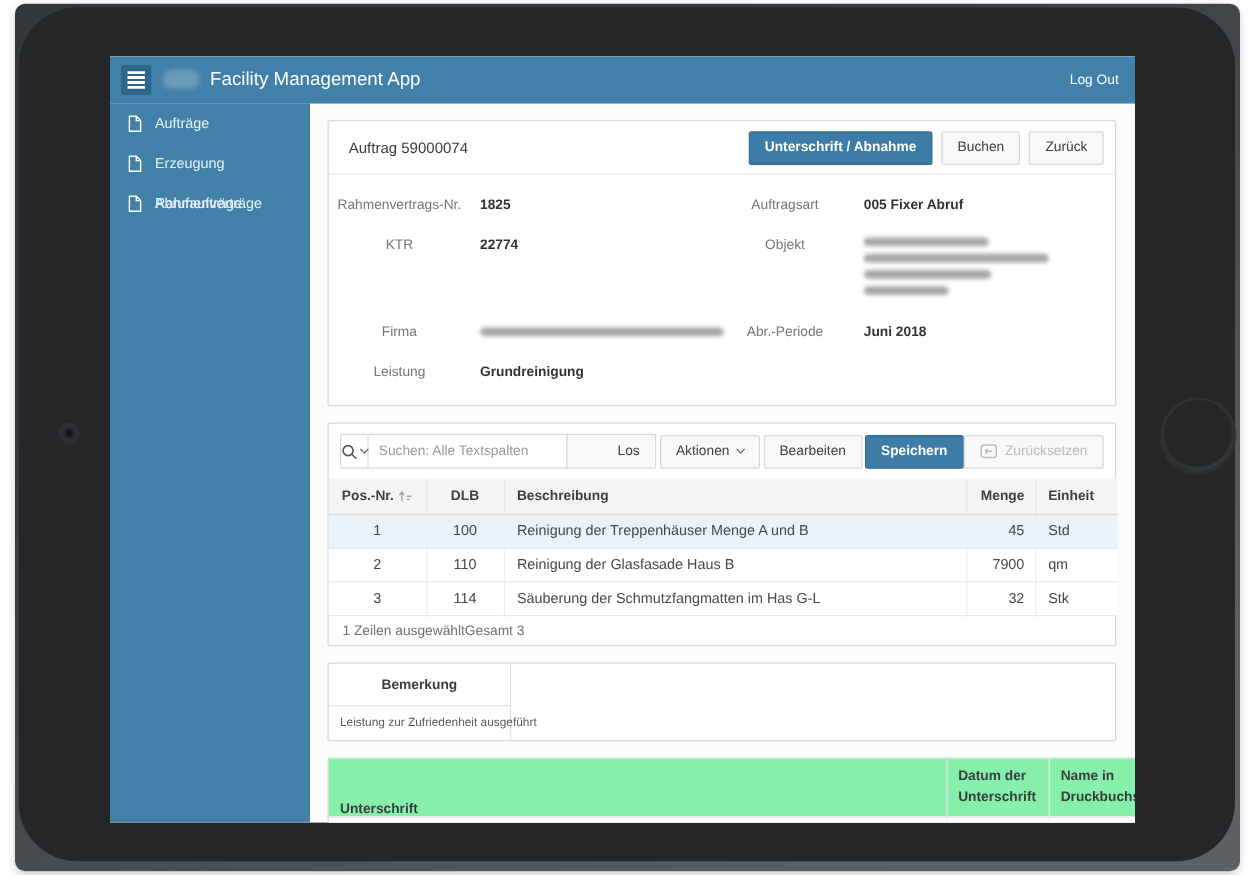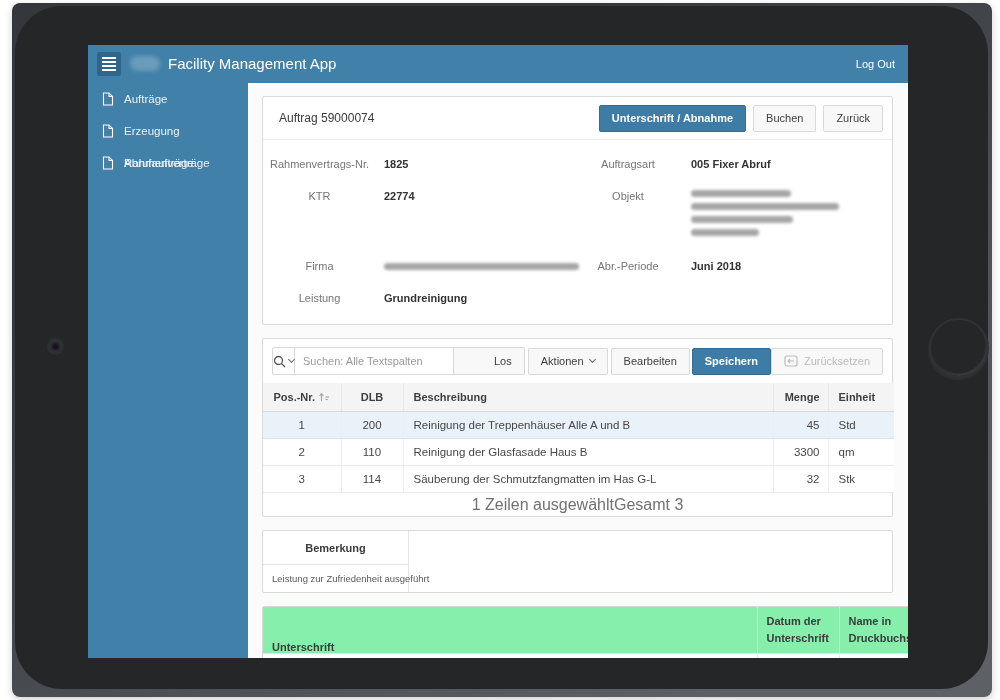--- a/index.html
+++ b/index.html
@@ -89,21 +89,21 @@
     border-right:1px solid #eeeeee;background:#ffffff;}
   .grid-table td:last-child{border-right:none;}
   .grid-table tr.selected td{background:#e9f1f9;border-bottom-color:#d7e4ef;}
   .c-pos{width:78px;text-align:center;} .c-dlb{width:62px;text-align:center;}
   .c-desc{width:370px;text-align:left;padding-left:10px;}
   .c-menge{width:55px;text-align:right;padding-right:8px;}
   .c-einheit{width:66px;text-align:left;padding-left:10px;}
   th.c-desc,th.c-einheit{text-align:left;} th.c-menge{text-align:right;}
   .sort-wrap{display:inline-flex;align-items:center;gap:3px;}
   .grid-footer{position:absolute;left:0;top:153px;width:100%;height:25px;display:flex;
-    justify-content:center;align-items:center;padding:13px 11px;font-size:16px;color:#717171;}
+    justify-content:flex-start;align-items:center;padding:13px 11px;font-size:11px;color:#717171;}
 
   
   #remark-panel{top:447px;height:63px;}
   .remark-head{position:absolute;left:0;top:0;width:146px;height:34px;line-height:34px;
     text-align:center;font-weight:bold;font-size:11px;color:#3c3c3c;
     border-right:1px solid #e4e4e4;border-bottom:1px solid #e4e4e4;}
   .remark-val{position:absolute;left:0;top:34px;width:146px;height:27px;line-height:27px;
     padding-left:9px;font-size:9.5px;color:#5a5a5a;border-right:1px solid #e4e4e4;white-space:nowrap;}
 
   
@@ -254,30 +254,30 @@
                 </th>
                 <th class="c-dlb">DLB</th>
                 <th class="c-desc">Beschreibung</th>
                 <th class="c-menge">Menge</th>
                 <th class="c-einheit">Einheit</th>
               </tr>
             </thead>
             <tbody>
               <tr class="selected">
                 <td class="c-pos">1</td>
-                <td class="c-dlb">200</td>
-                <td class="c-desc">Reinigung der Treppenhäuser Alle A und B</td>
+                <td class="c-dlb">100</td>
+                <td class="c-desc">Reinigung der Treppenhäuser Menge A und B</td>
                 <td class="c-menge">45</td>
                 <td class="c-einheit">Std</td>
               </tr>
               <tr>
                 <td class="c-pos">2</td>
                 <td class="c-dlb">110</td>
                 <td class="c-desc">Reinigung der Glasfasade Haus B</td>
-                <td class="c-menge">3300</td>
+                <td class="c-menge">7900</td>
                 <td class="c-einheit">qm</td>
               </tr>
               <tr>
                 <td class="c-pos">3</td>
                 <td class="c-dlb">114</td>
                 <td class="c-desc">Säuberung der Schmutzfangmatten im Has G-L</td>
                 <td class="c-menge">32</td>
                 <td class="c-einheit">Stk</td>
               </tr>
             </tbody>

